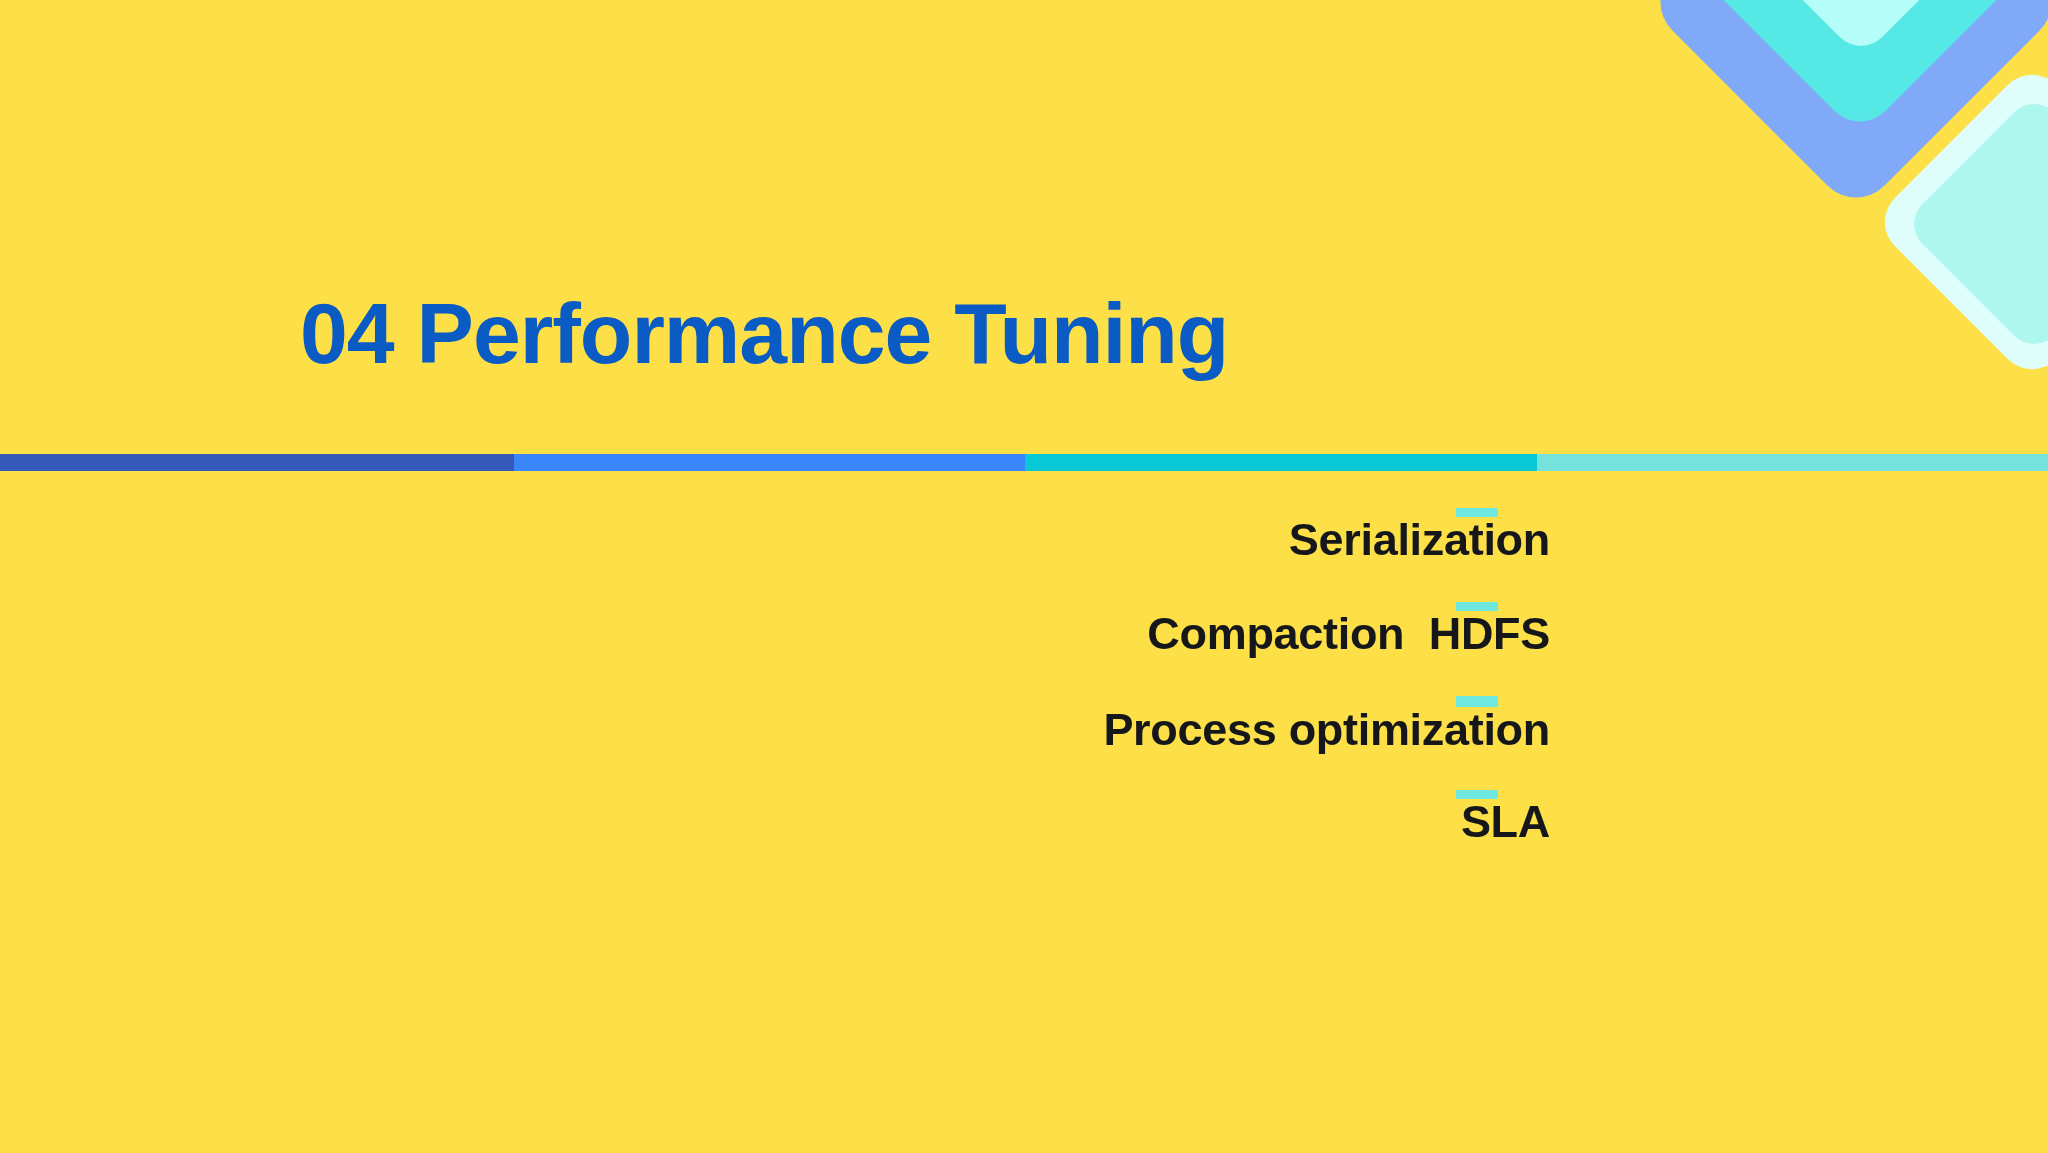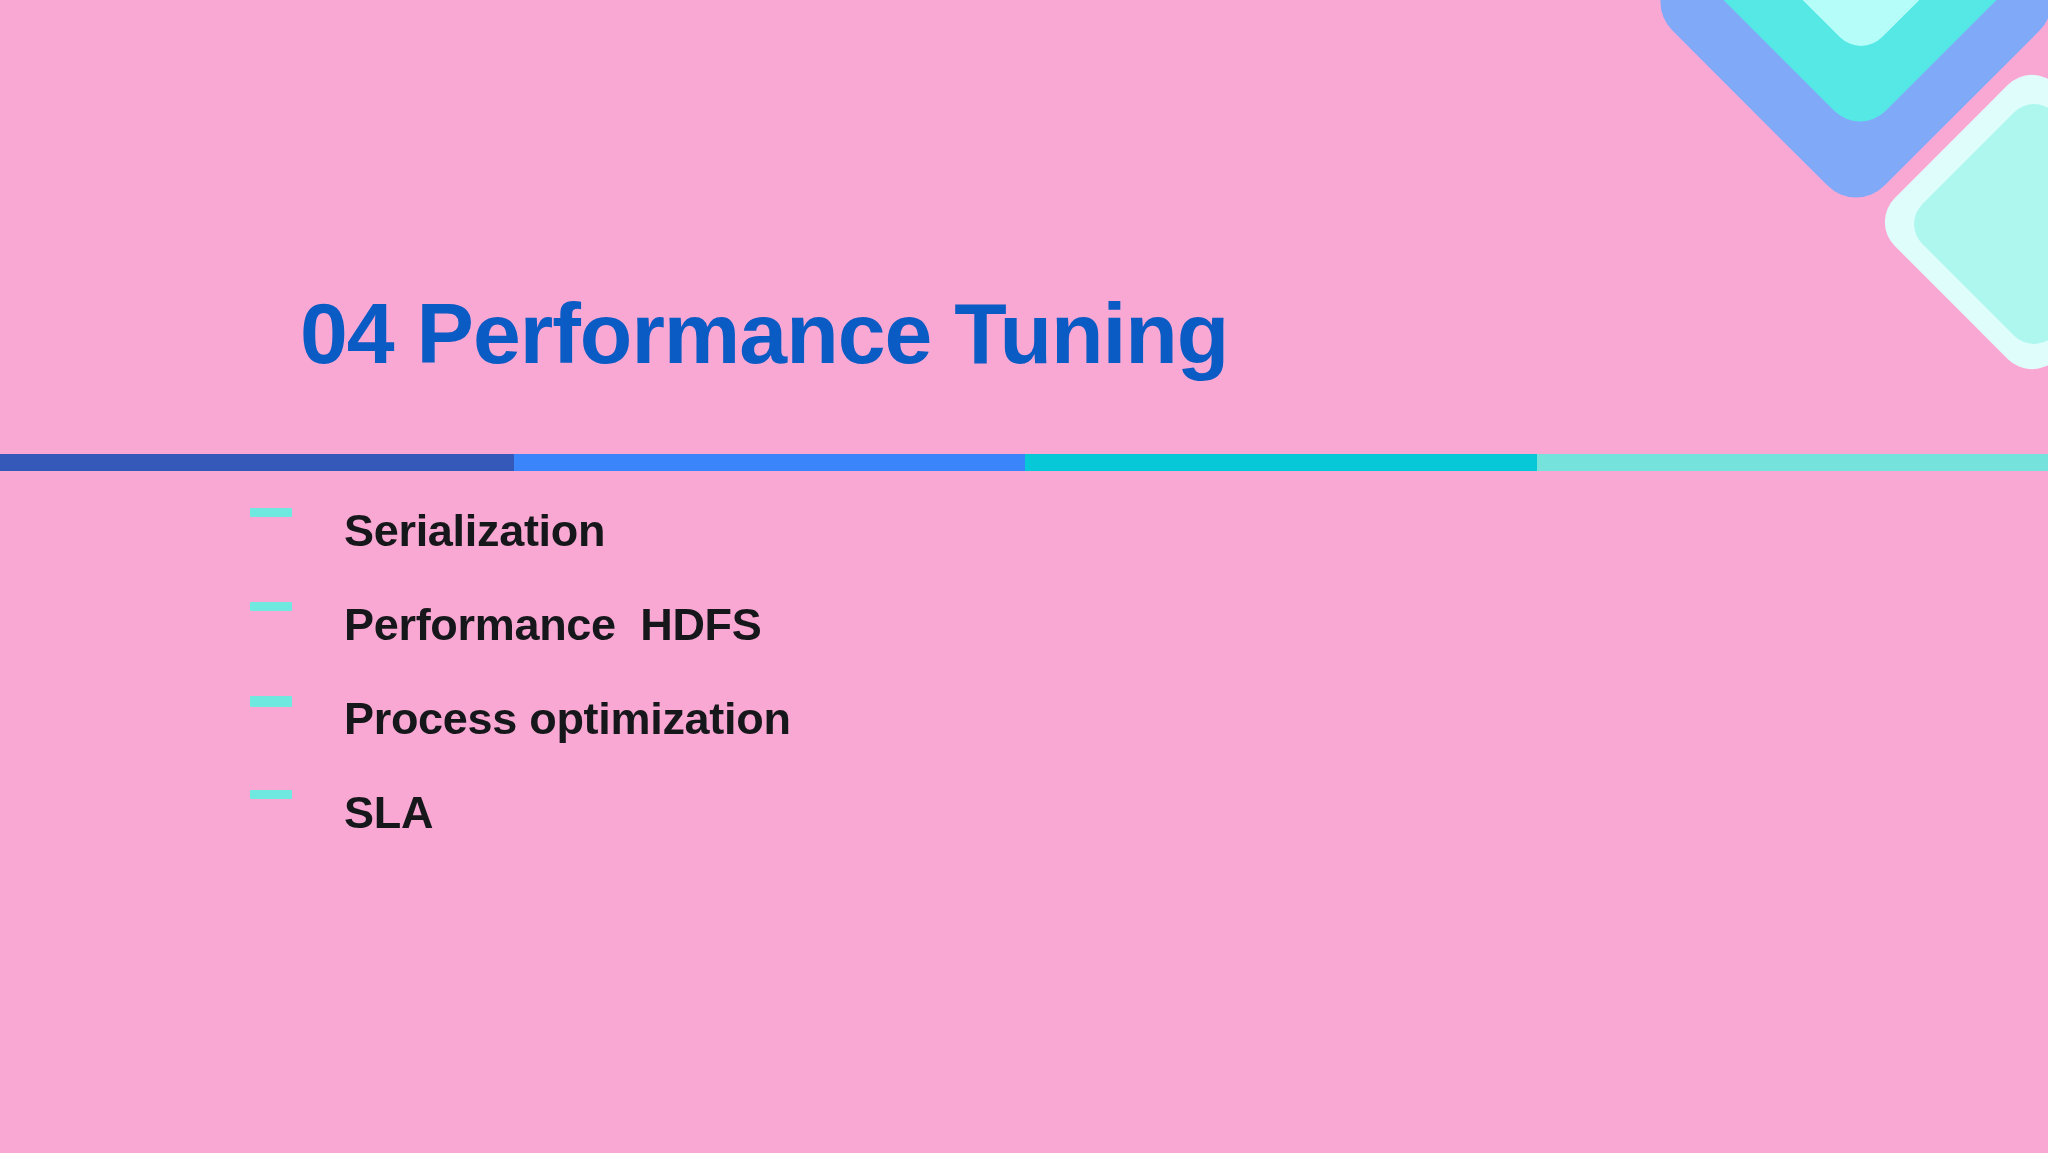--- a/index.html
+++ b/index.html
@@ -112,22 +112,23 @@
   
   .bullet-list {
     position: absolute;
     left: 250px;
     top: 508px;
     width: 1300px;
   }
 
   .bullet-row {
     display: flex;
-    align-items: flex-start;
+    align-items: flex-end;
     height: 94px;
+    flex-direction: column;
   }
 
   .bullet-mark {
     flex: 0 0 auto;
     width: 42px;
     height: 9px;
     border-radius: 1px;
     margin-right: 52px;
   }
 
@@ -141,21 +142,21 @@
     color: #16171A;
     letter-spacing: -0.3px;
     white-space: pre;
     line-height: 1;
     font-stretch: condensed;
   }
 </style>
 </head>
 <body>
 
-<div id="slide" style="background: #f9a8d4;">
+<div id="slide" style="background: #fde047;">
 
   <div class="decor-layer">
     <div class="diamond diamond-far-outer" style="background: rgb(223, 254, 251);"></div>
     <div class="diamond diamond-far-inner" style="background: rgb(173, 247, 238);"></div>
     <div class="diamond diamond-outer" style="background: rgb(128, 170, 248);"></div>
     <div class="diamond diamond-mid" style="background: rgb(85, 232, 229);"></div>
     <div class="diamond diamond-inner" style="background: rgb(180, 253, 248);"></div>
   </div>
 
   <div class="slide-title" style="color: rgb(11, 91, 196);">04 Performance Tuning</div>
@@ -167,21 +168,21 @@
       <div class="divider-seg" style="background: rgb(117, 226, 220); width: 511px;"></div>
     </div>
 
   <div class="bullet-list">
       <div class="bullet-row">
         <span class="bullet-mark" style="background: rgb(111, 232, 224);"></span>
         <span class="bullet-text">Serialization</span>
       </div>
       <div class="bullet-row">
         <span class="bullet-mark" style="background: rgb(111, 232, 224);"></span>
-        <span class="bullet-text">Performance  HDFS</span>
+        <span class="bullet-text">Compaction  HDFS</span>
       </div>
       <div class="bullet-row row-last">
         <span class="bullet-mark" style="background: rgb(111, 232, 224);"></span>
         <span class="bullet-text">Process optimization</span>
       </div>
       <div class="bullet-row">
         <span class="bullet-mark" style="background: rgb(111, 232, 224);"></span>
         <span class="bullet-text">SLA</span>
       </div>
     </div>

